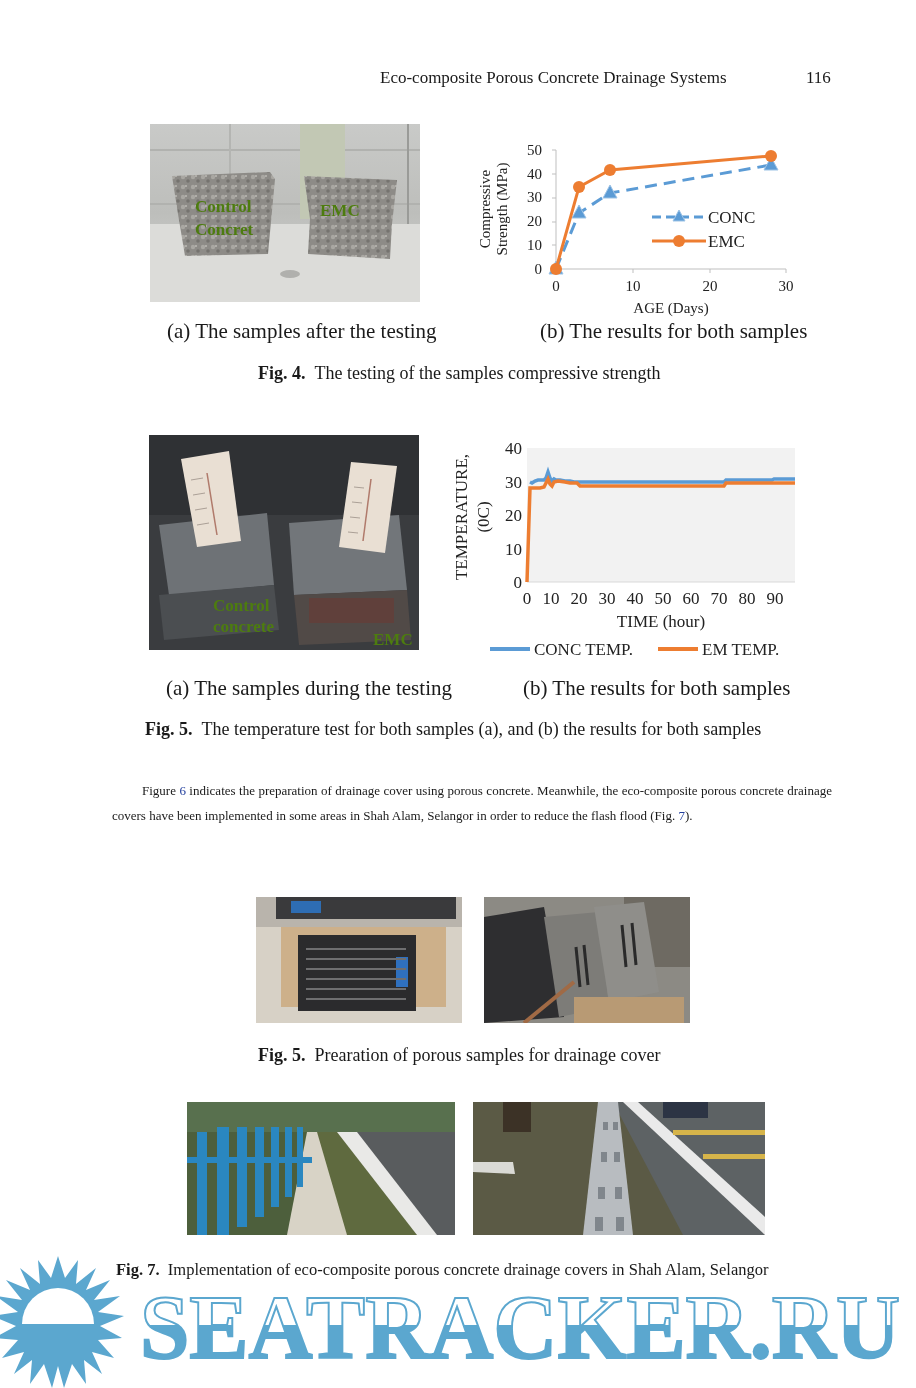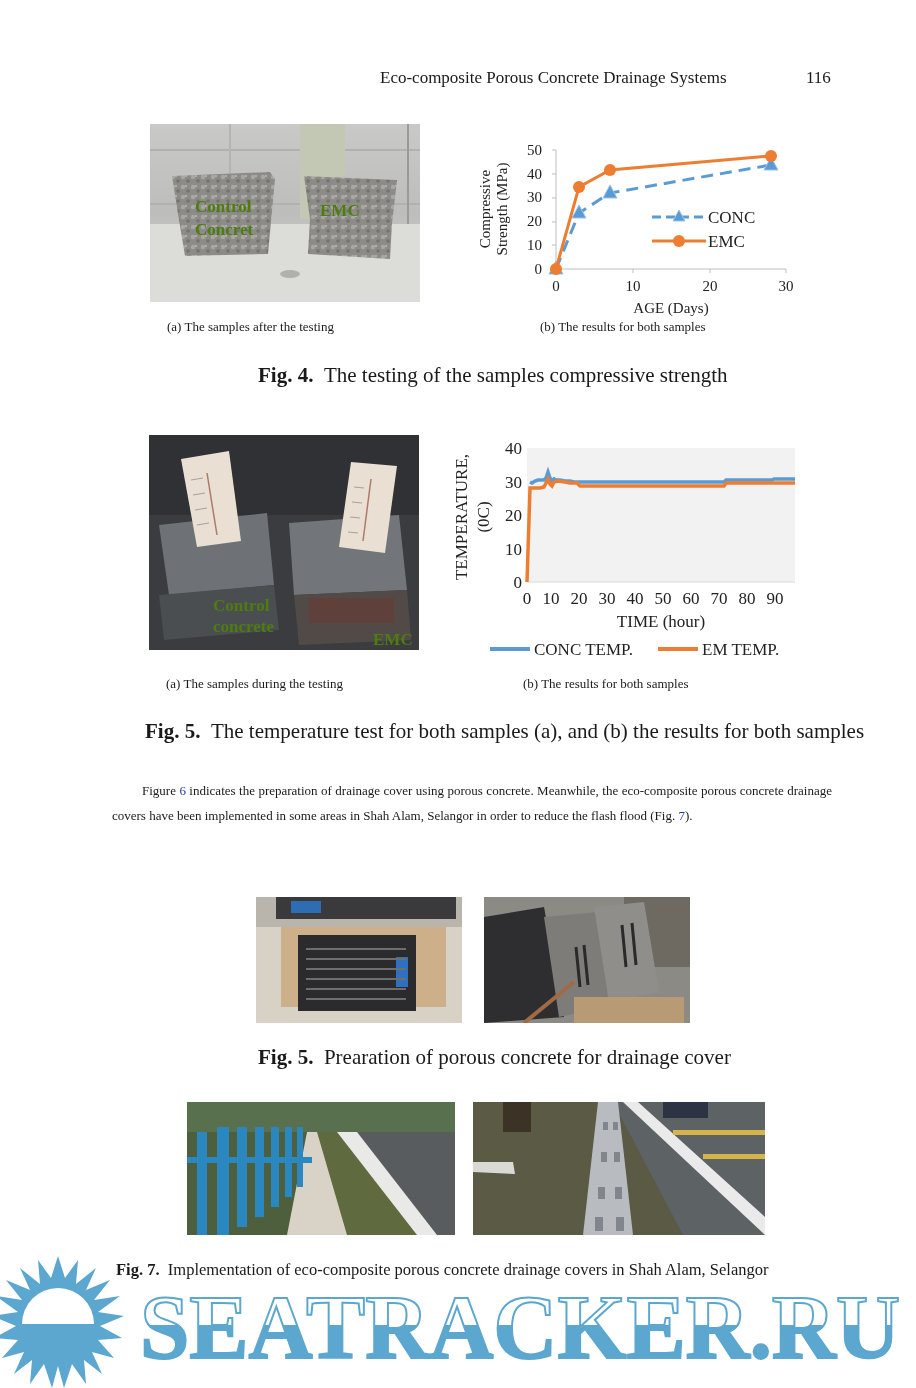--- a/index.html
+++ b/index.html
@@ -1,21 +1,21 @@
 <!DOCTYPE html>
 <html><head>
 <meta charset="utf-8">
 <style>
   html, body { margin:0; padding:0; background:#ffffff; }
   body { width:916px; height:1388px; position:relative; overflow:hidden; font-family:"Liberation Serif", "DejaVu Serif", serif; color:#1a1a1a; }
   .abs { position:absolute; }
   .running-head { left:380px; top:68px; font-size:17px; white-space:nowrap; }
   .page-num { left:806px; top:68px; font-size:17px; }
-  .subcap { font-size:13px; white-space:nowrap; }
-  .figcap { font-size:21px; white-space:nowrap; }
+  .subcap { font-size:21px; white-space:nowrap; }
+  .figcap { font-size:18px; white-space:nowrap; }
   .figcap b { font-weight:bold; }
   .photo { overflow:hidden; }
   .photo-label { position:absolute; font-weight:bold; font-size:17px; color:#4d7c0f; line-height:1.35; }
   .body-text { left:112px; top:778px; width:720px; font-size:13px; line-height:25px; text-align:justify; }
   .body-text .indent { display:inline-block; width:30px; }
   .ref { color:#1f3c9c; }
   svg text { font-family:"Liberation Serif", "DejaVu Serif", serif; }
   .watermark-text { font-family:"Liberation Serif", "DejaVu Serif", serif; }
 </style>
 </head>
@@ -243,21 +243,21 @@
         <line x1="100" y1="48" x2="104" y2="88"></line>
       <line x1="138" y1="28" x2="142" y2="70"></line>
         <line x1="148" y1="26" x2="152" y2="68"></line>
     </g>
     <rect x="90" y="100" width="110" height="26" fill="#b89a74"></rect>
     <line x1="40" y1="126" x2="90" y2="85" stroke="#a06a45" stroke-width="4"></line>
   </svg>
 </div>
 
 <div class="abs figcap" style="left:258px;top:1045px;">
-  <b>Fig. 5.</b>&nbsp;&nbsp;<span>Prearation of porous concrete for drainage cover</span>
+  <b>Fig. 5.</b>&nbsp;&nbsp;<span>Prearation of porous samples for drainage cover</span>
 </div>
 
 <div class="abs photo" style="left:187px;top:1102px;width:268px;height:133px;">
   <svg width="268" height="133">
     <rect width="268" height="133" fill="#6a6e6f"></rect>
     <rect width="268" height="30" fill="#58704e"></rect>
     <polygon points="130,30 268,30 268,133 210,133" fill="#595c5e"></polygon>
     <polygon points="140,30 170,30 250,133 220,133" fill="#e9e9e7"></polygon>
     <polygon points="100,30 150,30 230,133 150,133" fill="#5f6a3f"></polygon>
     <polygon points="118,30 130,30 160,133 95,133" fill="#d8d3c6"></polygon>

